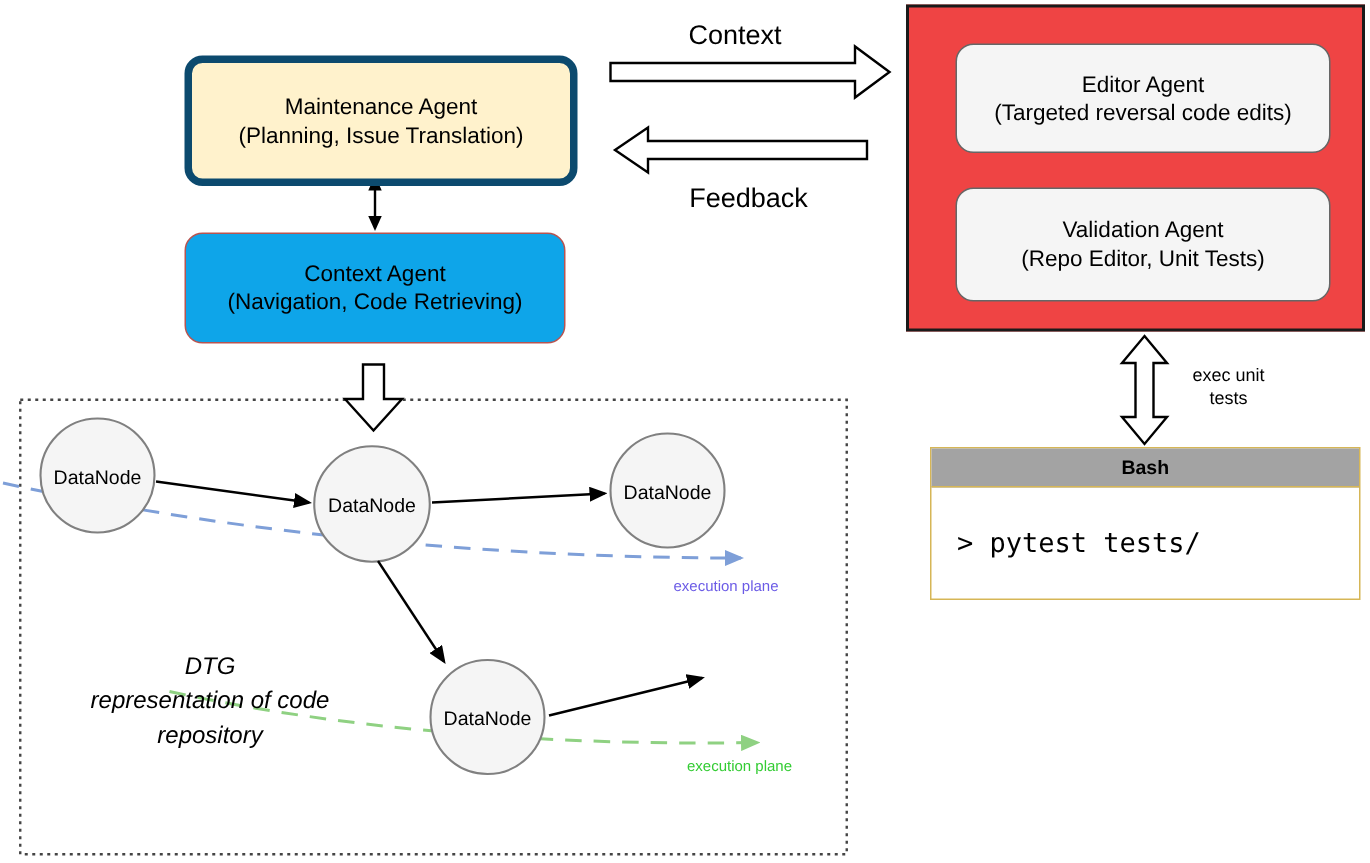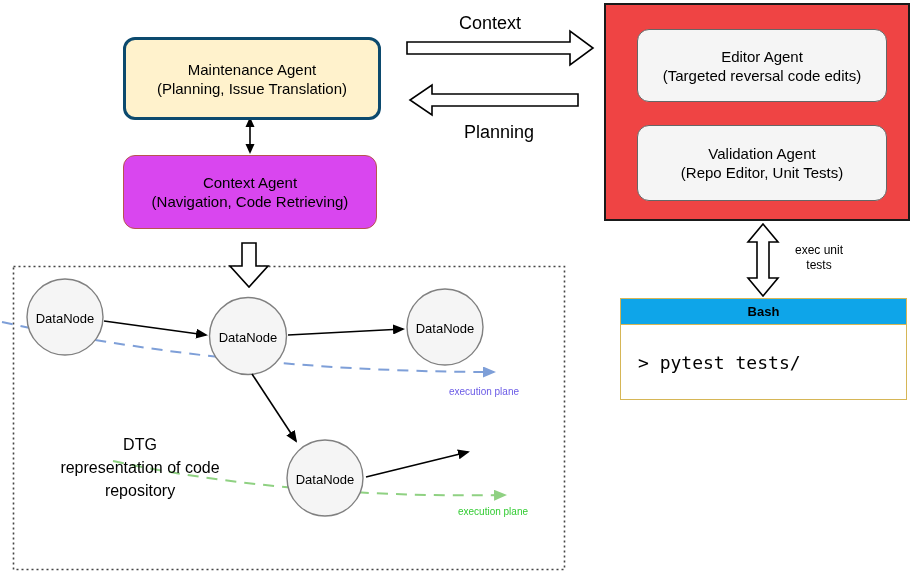--- a/index.html
+++ b/index.html
@@ -7,39 +7,39 @@
     position:relative;width:913px;height:575px;background:#ffffff;
     font-family:"Liberation Sans",sans-serif;color:#000;overflow:hidden;
   }
   #shapes{position:absolute;left:0;top:0;width:913px;height:575px;}
   .agent-box{
     position:absolute;border-radius:12px;display:flex;flex-direction:column;
     align-items:center;justify-content:center;text-align:center;
     font-size:15px;line-height:19px;
   }
   .agent-box .title,.agent-box .subtitle{white-space:nowrap;}
-  .box-yellow{background:#FFF2CC;border:3px solid #0c4a6e;}
-  .box-red{background:#d946ef;border:1px solid #B85450;}
+  .box-yellow{background:#FFF2CC;border:5px solid #0c4a6e;}
+  .box-red{background:#0ea5e9;border:1px solid #B85450;}
   .box-gray{background:#F5F5F5;border:1px solid #666666;}
   .outer-panel{position:absolute;border:2px solid #1a1a1a;background:#ef4444;}
   .flow-label{position:absolute;text-align:center;font-size:18px;}
   .small-label{position:absolute;text-align:center;font-size:12px;line-height:15px;white-space:pre-line;}
   .exec-plane{position:absolute;text-align:center;font-size:10px;}
   .exec-plane.blue{color:#6B5BE6;}
   .exec-plane.green{color:#33CC33;}
   .dtg-caption{
     position:absolute;text-align:center;font-size:16px;line-height:23px;color:#000;
   }
   .node-label{
     position:absolute;width:90px;text-align:center;font-size:13px;color:#000;
     transform:translate(-50%,-50%);
   }
   .bash-box{position:absolute;border:1px solid #D6B656;background:#ffffff;}
   .bash-header{
-    height:25px;background:#0ea5e9;border-bottom:1px solid #D6B656;
+    height:25px;background:#a3a3a3;border-bottom:1px solid #D6B656;
     display:flex;align-items:center;justify-content:center;
     font-size:13px;font-weight:bold;text-align:right;
   }
   .bash-body{
     height:74px;display:flex;align-items:center;
     font-family:"DejaVu Sans Mono","Liberation Mono",monospace;
     font-size:18px;padding-left:17px;
   }
 </style>
 </head>
@@ -119,42 +119,42 @@
     <div class="title">Maintenance Agent</div>
     <div class="subtitle">(Planning, Issue Translation)</div>
   </div>
 
   <div class="agent-box box-red" style="left:123px;top:155px;width:252px;height:72px;">
     <div class="title">Context Agent</div>
     <div class="subtitle">(Navigation, Code Retrieving)</div>
   </div>
 
   <div class="flow-label" style="left:420px;top:13px;width:140px;">Context</div>
-  <div class="flow-label" style="left:429px;top:122px;width:140px;">Planning</div>
+  <div class="flow-label" style="left:429px;top:122px;width:140px;">Feedback</div>
 
   <div class="outer-panel" style="left:604px;top:3px;width:302px;height:214px;">
     <div class="agent-box box-gray" style="left:31px;top:24px;width:248px;height:71px;">
       <div class="title">Editor Agent</div>
       <div class="subtitle">(Targeted reversal code edits)</div>
     </div>
     <div class="agent-box box-gray" style="left:31px;top:120px;width:248px;height:74px;">
       <div class="title">Validation Agent</div>
       <div class="subtitle">(Repo Editor, Unit Tests)</div>
     </div>
   </div>
 
   <div class="small-label" style="left:783px;top:243px;width:72px;">exec unit
 tests</div>
 
   <div class="bash-box" style="left:620px;top:298px;width:285px;">
     <div class="bash-header">Bash</div>
     <div class="bash-body">&gt; pytest tests/</div>
   </div>
 
-  <div class="dtg-caption" style="left:40px;top:433px;width:200px;">
+  <div class="dtg-caption" style="left:40px;top:433px;width:200px;font-style:italic;">
     <div>DTG</div>
     <div>representation of code</div>
     <div>repository</div>
   </div>
 
   <div class="node-label" style="left:65px;top:318px;">DataNode</div>
   <div class="node-label" style="left:248px;top:337px;">DataNode</div>
   <div class="node-label" style="left:445px;top:328px;">DataNode</div>
   <div class="node-label" style="left:325px;top:479px;">DataNode</div>
 

